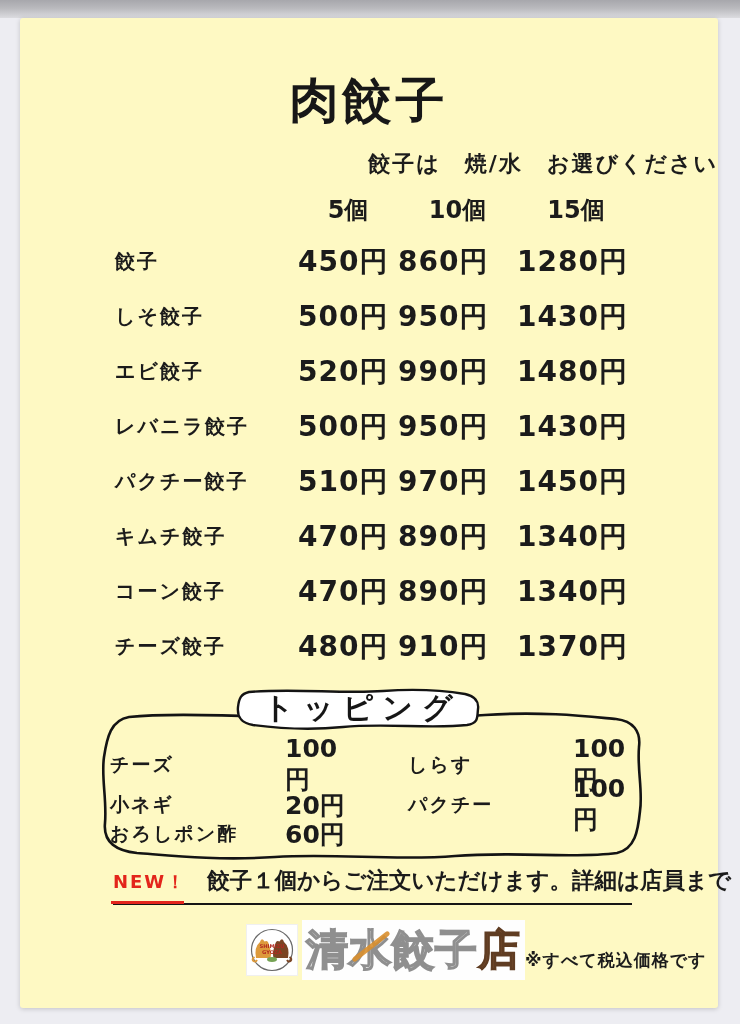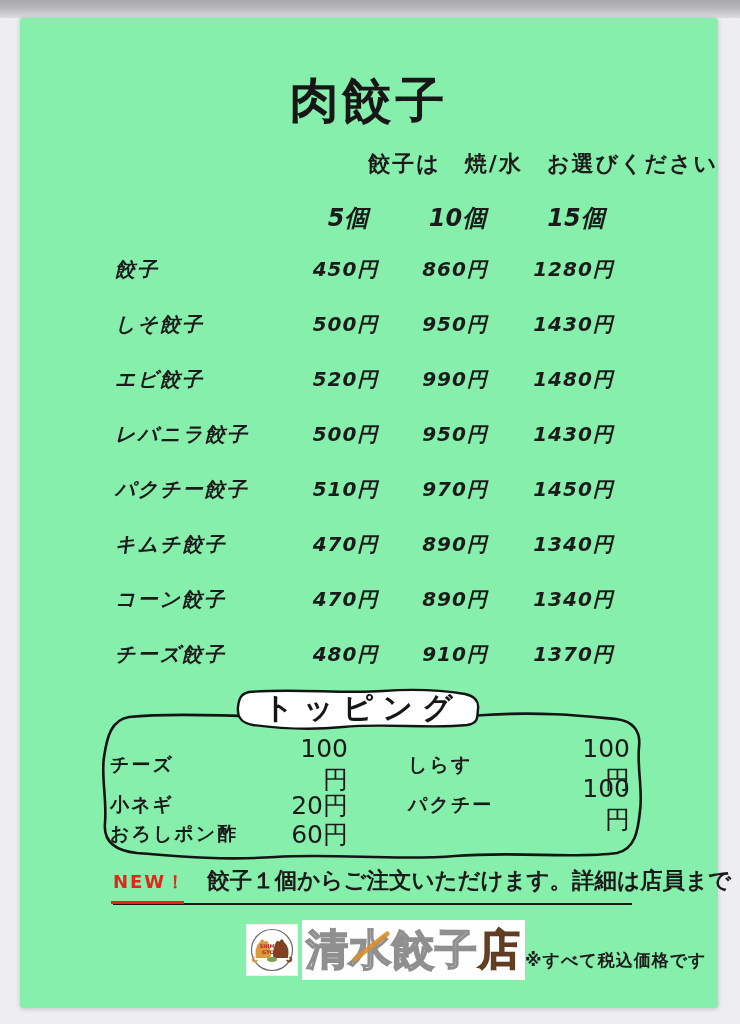--- a/index.html
+++ b/index.html
@@ -1,43 +1,43 @@
 <!DOCTYPE html>
 <html><head>
 <meta charset="utf-8">
 <style>
   * { margin:0; padding:0; box-sizing:border-box; }
   body { width:740px; height:1024px; background:#ededf2; font-family:"DejaVu Sans", sans-serif; position:relative; overflow:hidden; }
   .canvas { position:absolute; inset:0; }
   .top-band { position:absolute; top:0; left:0; right:0; height:18px;
     background:linear-gradient(180deg,#a7a7ac 0%,#b9b9bd 45%,#dcdce0 100%); }
   .page { position:absolute; left:20px; right:22px; top:18px; bottom:16px;
-    background:#86efac; border-radius:3px; box-shadow:0 1px 5px rgba(0,0,0,0.18); }
+    background:#fef9c3; border-radius:3px; box-shadow:0 1px 5px rgba(0,0,0,0.18); }
 
   .title { position:absolute; top:50px; left:0; right:0; text-align:center;
     font-size:49px; font-weight:bold; color:#171717; letter-spacing:4px; }
   .subtitle { position:absolute; top:131px; left:0; right:0; text-align:right;
     font-size:22px; font-weight:bold; color:#1c1c1c; letter-spacing:2px; }
 
-  .menu { position:absolute; left:95px; top:176px; width:520px;font-style:italic; }
+  .menu { position:absolute; left:95px; top:168px; width:520px; }
   .mrow { display:grid; grid-template-columns:183px 100px 119px 118px; height:55px; align-items:center; }
   .mrow.header { height:48px; }
   .mname { font-size:20px; font-weight:bold; color:#1b1b1b; letter-spacing:2px; }
   .mhead { font-size:24px; font-weight:bold; color:#1b1b1b; text-align:center; }
-  .mp { font-size:20px; font-weight:bold; color:#1b1b1b; text-align:center; padding-right:5px; letter-spacing:1px; }
+  .mp { font-size:28px; font-weight:bold; color:#1b1b1b; text-align:left; padding-right:5px; letter-spacing:1px; }
 
   .topbox { position:absolute; left:75px; top:688px; width:550px; height:158px; }
   .topbox-border { position:absolute; inset:0; }
   .toptab { position:absolute; left:138px; top:-21px; width:250px; height:46px; }
   .toptab-label { position:absolute; inset:0; display:flex; align-items:center; justify-content:center;
     font-size:30px; font-weight:bold; color:#161616; letter-spacing:9px; padding-left:9px;font-family:Liberation Serif, serif; }
   .topping-grid { position:absolute; left:15px; top:28px; right:13px; }
   .trow { display:grid; grid-template-columns:175px 63px 60px 165px 57px; height:40px; align-items:center; }
   .tname { font-size:19px; font-weight:bold; color:#1b1b1b; letter-spacing:2px; }
-  .tprice { font-size:25px; font-weight:normal; color:#1b1b1b; text-align:right; }
+  .tprice { font-size:25px; font-weight:bold; color:#1b1b1b; text-align:left; }
 
   .notice { position:absolute; left:93px; top:847px; width:519px;
     padding-bottom:7px; border-bottom:2.5px solid #161616; white-space:nowrap; }
   .notice-badge { position:relative; display:inline-block; font-size:18px; font-weight:bold;
     color:#e3251b; letter-spacing:2px; margin-right:16px; }
   .notice-badge::after { content:""; position:absolute; left:-2px; right:2px; bottom:-9.5px;
     height:3px; background:#e3251b; }
   .notice-text { font-size:22.5px; font-weight:bold; color:#1b1b1b; }
 
   .logo { position:absolute; left:226px; top:902px; display:flex; align-items:center; }

